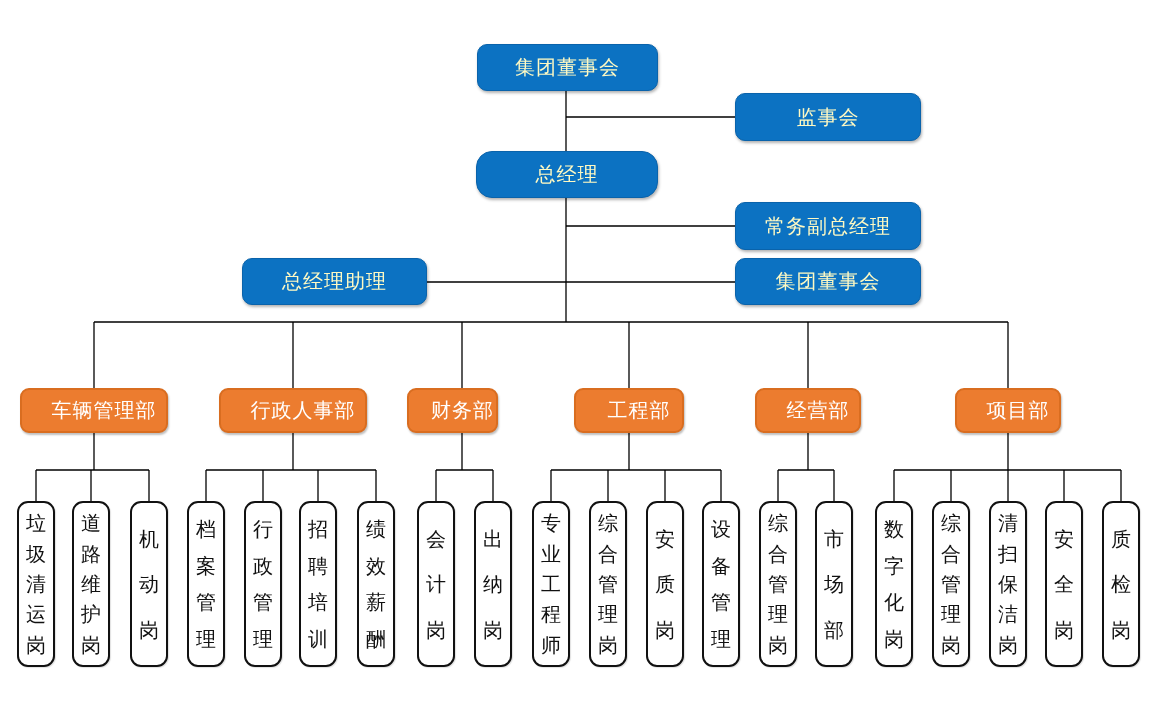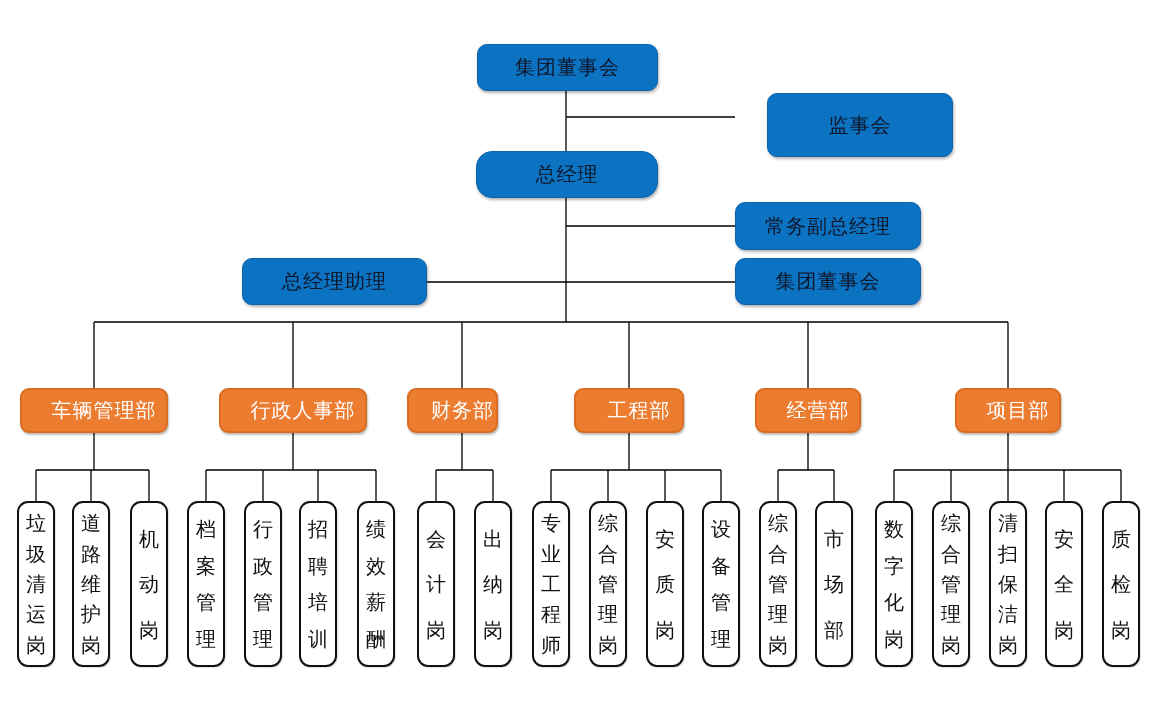--- a/index.html
+++ b/index.html
@@ -22,21 +22,21 @@
     display: flex;
     align-items: center;
     justify-content: center;
     z-index: 2;
     font-size: 20px;
     letter-spacing: 1px;
     white-space: nowrap;
   }
   .node.blue {
     background: #0c72c2;
-    color: #0f172a;
+    color: #fef9c3;
     border: 1px solid #0a63ab;
     border-radius: 10px;
     box-shadow: 1px 2px 3px rgba(0,0,0,0.30);
   }
   .node.orange {
     background: #ec7c2f;
     color: #ffffff;
     border: 2px solid #d96d20;
     border-radius: 9px;
     box-shadow: 1px 2px 2px rgba(0,0,0,0.25);
@@ -119,21 +119,21 @@
       <line x1="894" y1="470" x2="894" y2="501"></line>
       <line x1="951" y1="470" x2="951" y2="501"></line>
       <line x1="1008" y1="470" x2="1008" y2="501"></line>
       <line x1="1064" y1="470" x2="1064" y2="501"></line>
       <line x1="1121" y1="470" x2="1121" y2="501"></line>
     </g>
   </svg>
 
   <div class="node blue" style="left:477px; top:44px; width:181px; height:47px;">集团董事会</div>
 
-  <div class="node blue" style="left:767px; top:93px; width:186px; height:64px;">监事会</div>
+  <div class="node blue" style="left:735px; top:93px; width:186px; height:48px;">监事会</div>
 
   <div class="node blue" style="left:476px; top:151px; width:182px; height:47px;border-radius:16px;">总经理</div>
 
   <div class="node blue" style="left:735px; top:202px; width:186px; height:48px;">常务副总经理</div>
 
   <div class="node blue" style="left:242px; top:258px; width:185px; height:47px;">总经理助理</div>
 
   <div class="node blue" style="left:735px; top:258px; width:186px; height:47px;">集团董事会</div>
 
   <div class="node orange" style="left:20px; top:388px; width:148px; height:45px;">车辆管理部</div>

